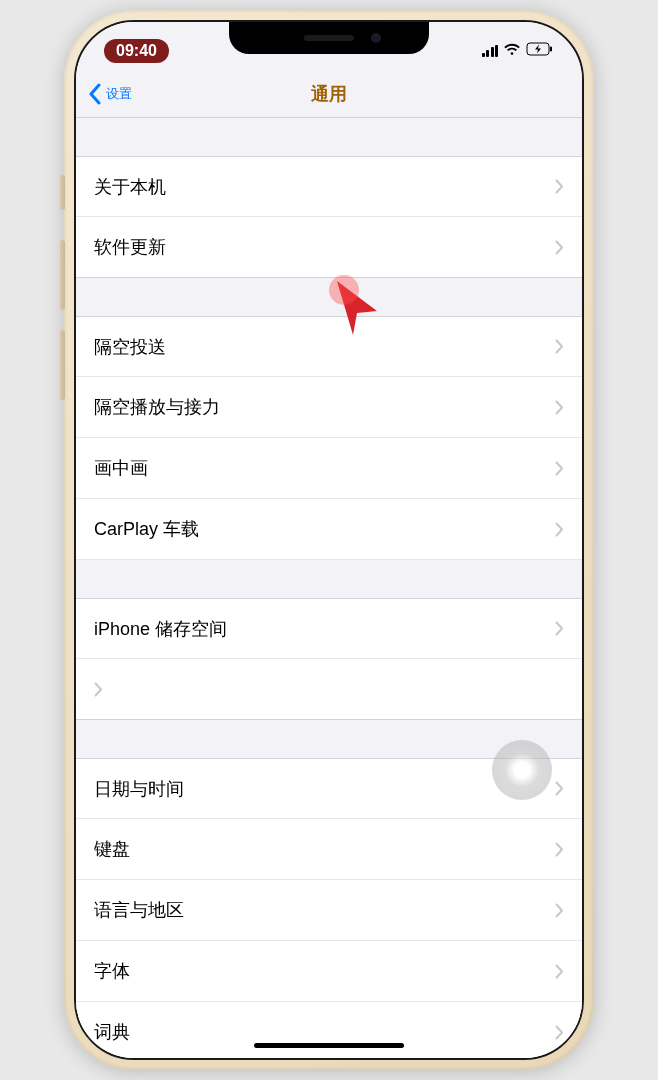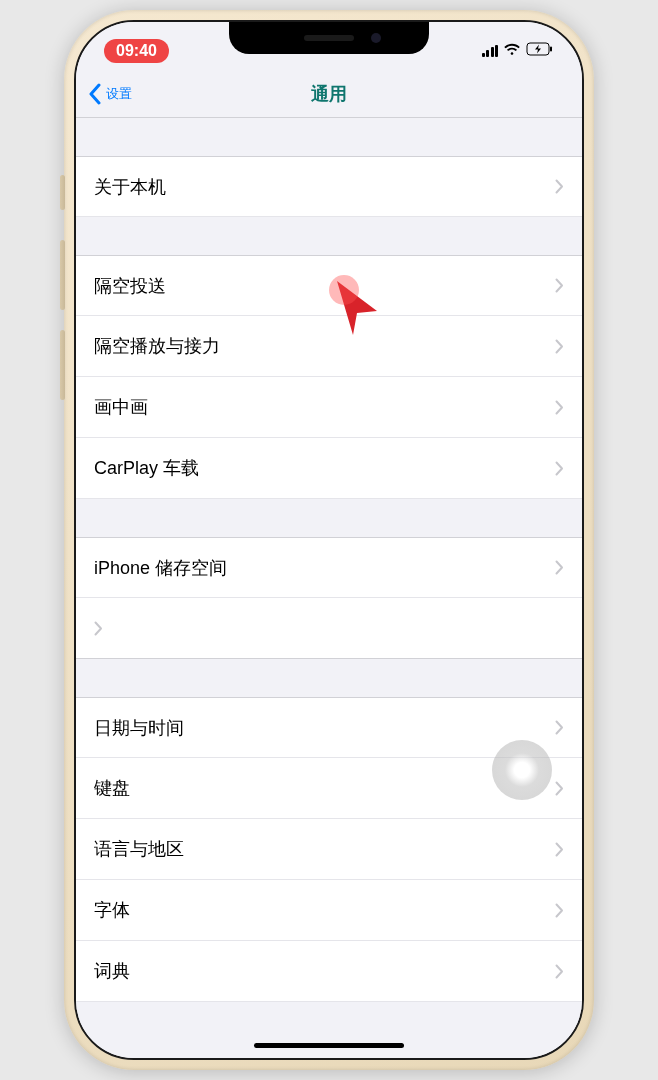--- a/index.html
+++ b/index.html
@@ -65,21 +65,21 @@
     }
     .status-bar {
       height: 48px;
       display: flex;
       align-items: center;
       justify-content: space-between;
       padding: 10px 28px 0 28px;
       background: #f2f2f7;
     }
     .status-time {
-      background: #ef4444;
+      background: #7f1d1d;
       color: white;
       font-size: 16px;
       font-weight: 600;
       padding: 3px 12px;
       border-radius: 14px;
     }
     .status-right {
       display: flex;
       align-items: center;
       gap: 5px;
@@ -120,21 +120,21 @@
     .back-chevron {
       width: 14px;
       height: 22px;
       margin-right: 4px;
     }
     .nav-title {
       width: 100%;
       text-align: center;
       font-size: 18px;
       font-weight: 600;
-      color: #0f766e;
+      color: #a16207;
     }
     .content {
       height: calc(100% - 96px);
       overflow: hidden;
       background: #f2f2f7;
     }
     .section-gap {
       height: 38px;
     }
     .section-gap-sm {
@@ -263,20 +263,26 @@
 
     <div class="content">
       <div class="section-gap"></div>
 
       <div class="list-item section-first">
         <span class="item-label">关于本机</span>
         <svg class="chevron-right" viewBox="0 0 9 15">
             <path fill="none" stroke="#c7c7cc" stroke-width="2" stroke-linecap="round" stroke-linejoin="round" d="M1.5 1.5 L7 7.5 L1.5 13.5"></path>
           </svg>
       </div>
+      <div class="list-item section-last">
+        <span class="item-label">软件更新</span>
+        <svg class="chevron-right" viewBox="0 0 9 15">
+            <path fill="none" stroke="#c7c7cc" stroke-width="2" stroke-linecap="round" stroke-linejoin="round" d="M1.5 1.5 L7 7.5 L1.5 13.5"></path>
+          </svg>
+      </div>
 
       <div class="section-gap-sm"></div>
 
       <div class="list-item section-first">
         <span class="item-label">隔空投送</span>
         <svg class="chevron-right" viewBox="0 0 9 15">
             <path fill="none" stroke="#c7c7cc" stroke-width="2" stroke-linecap="round" stroke-linejoin="round" d="M1.5 1.5 L7 7.5 L1.5 13.5"></path>
           </svg>
       </div>
       <div class="list-item">

